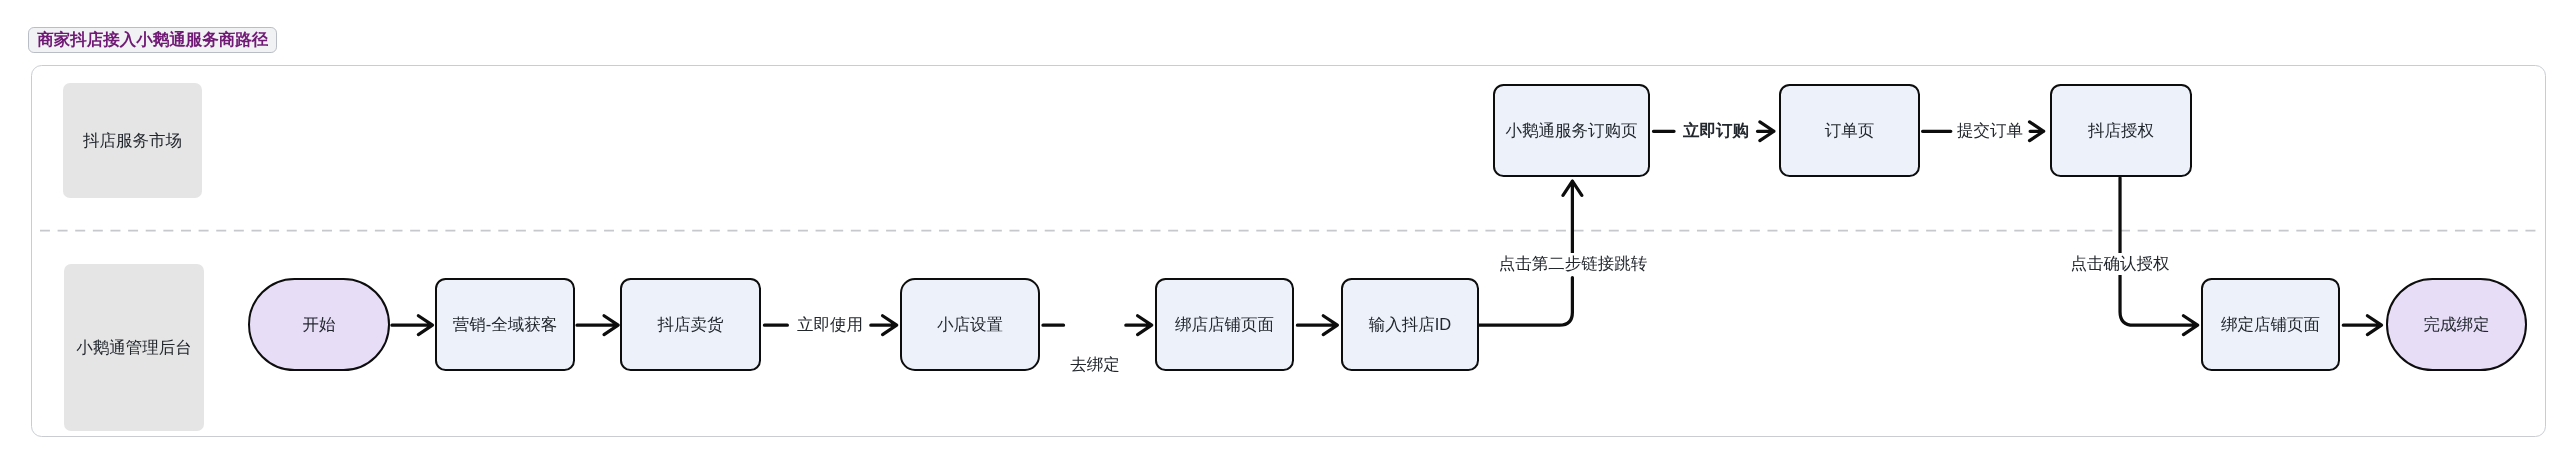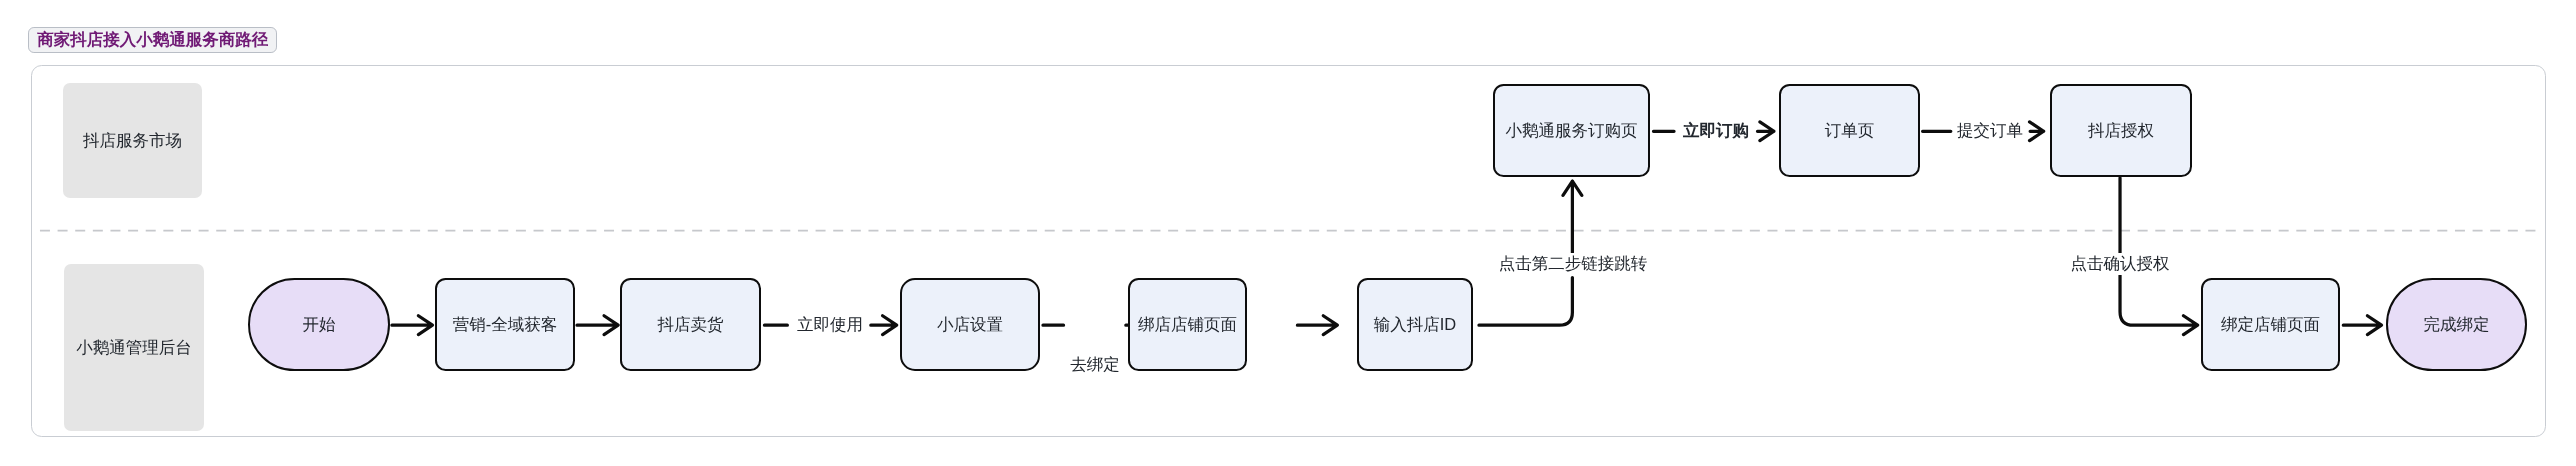--- a/index.html
+++ b/index.html
@@ -32,22 +32,22 @@
     position:absolute;box-sizing:border-box;height:93px;
     display:flex;align-items:center;justify-content:center;
     background:#ecf1fa;border:2.9px solid #0d0d0d;border-radius:10.6px;
     font-size:16.5px;color:#22272e;white-space:nowrap;
   }
   .node.terminal{border-radius:47px;background:#e7ddf7;}
   #node-start{left:248px;top:278px;width:142px;}
   #node-marketing{left:435px;top:278px;width:140px;text-align:right;}
   #node-douyin-sell{left:620px;top:278px;width:141px;}
   #node-shop-setting{left:900px;top:278px;width:140px;border-radius:15px;}
-  #node-bind-shop-page{left:1128px;top:278px;width:119px;text-align:right;}
-  #node-input-douyin-id{left:1341px;top:278px;width:116px;margin-left:16px;}
+  #node-bind-shop-page{left:1155px;top:278px;width:139px;text-align:right;}
+  #node-input-douyin-id{left:1341px;top:278px;width:138px;}
   #node-service-order-page{left:1493px;top:84px;width:157px;}
   #node-order-page{left:1779px;top:84px;width:141px;}
   #node-douyin-auth{left:2050px;top:84px;width:142px;}
   #node-bind-store-page{left:2201px;top:278px;width:139px;}
   #node-finish{left:2386px;top:278px;width:141px;}
   .edge-label{
     position:absolute;transform:translate(-50%,-50%);
     font-size:16.5px;color:#22272e;white-space:nowrap;
     background:#ffffff;padding:0 2.4px;
   }

